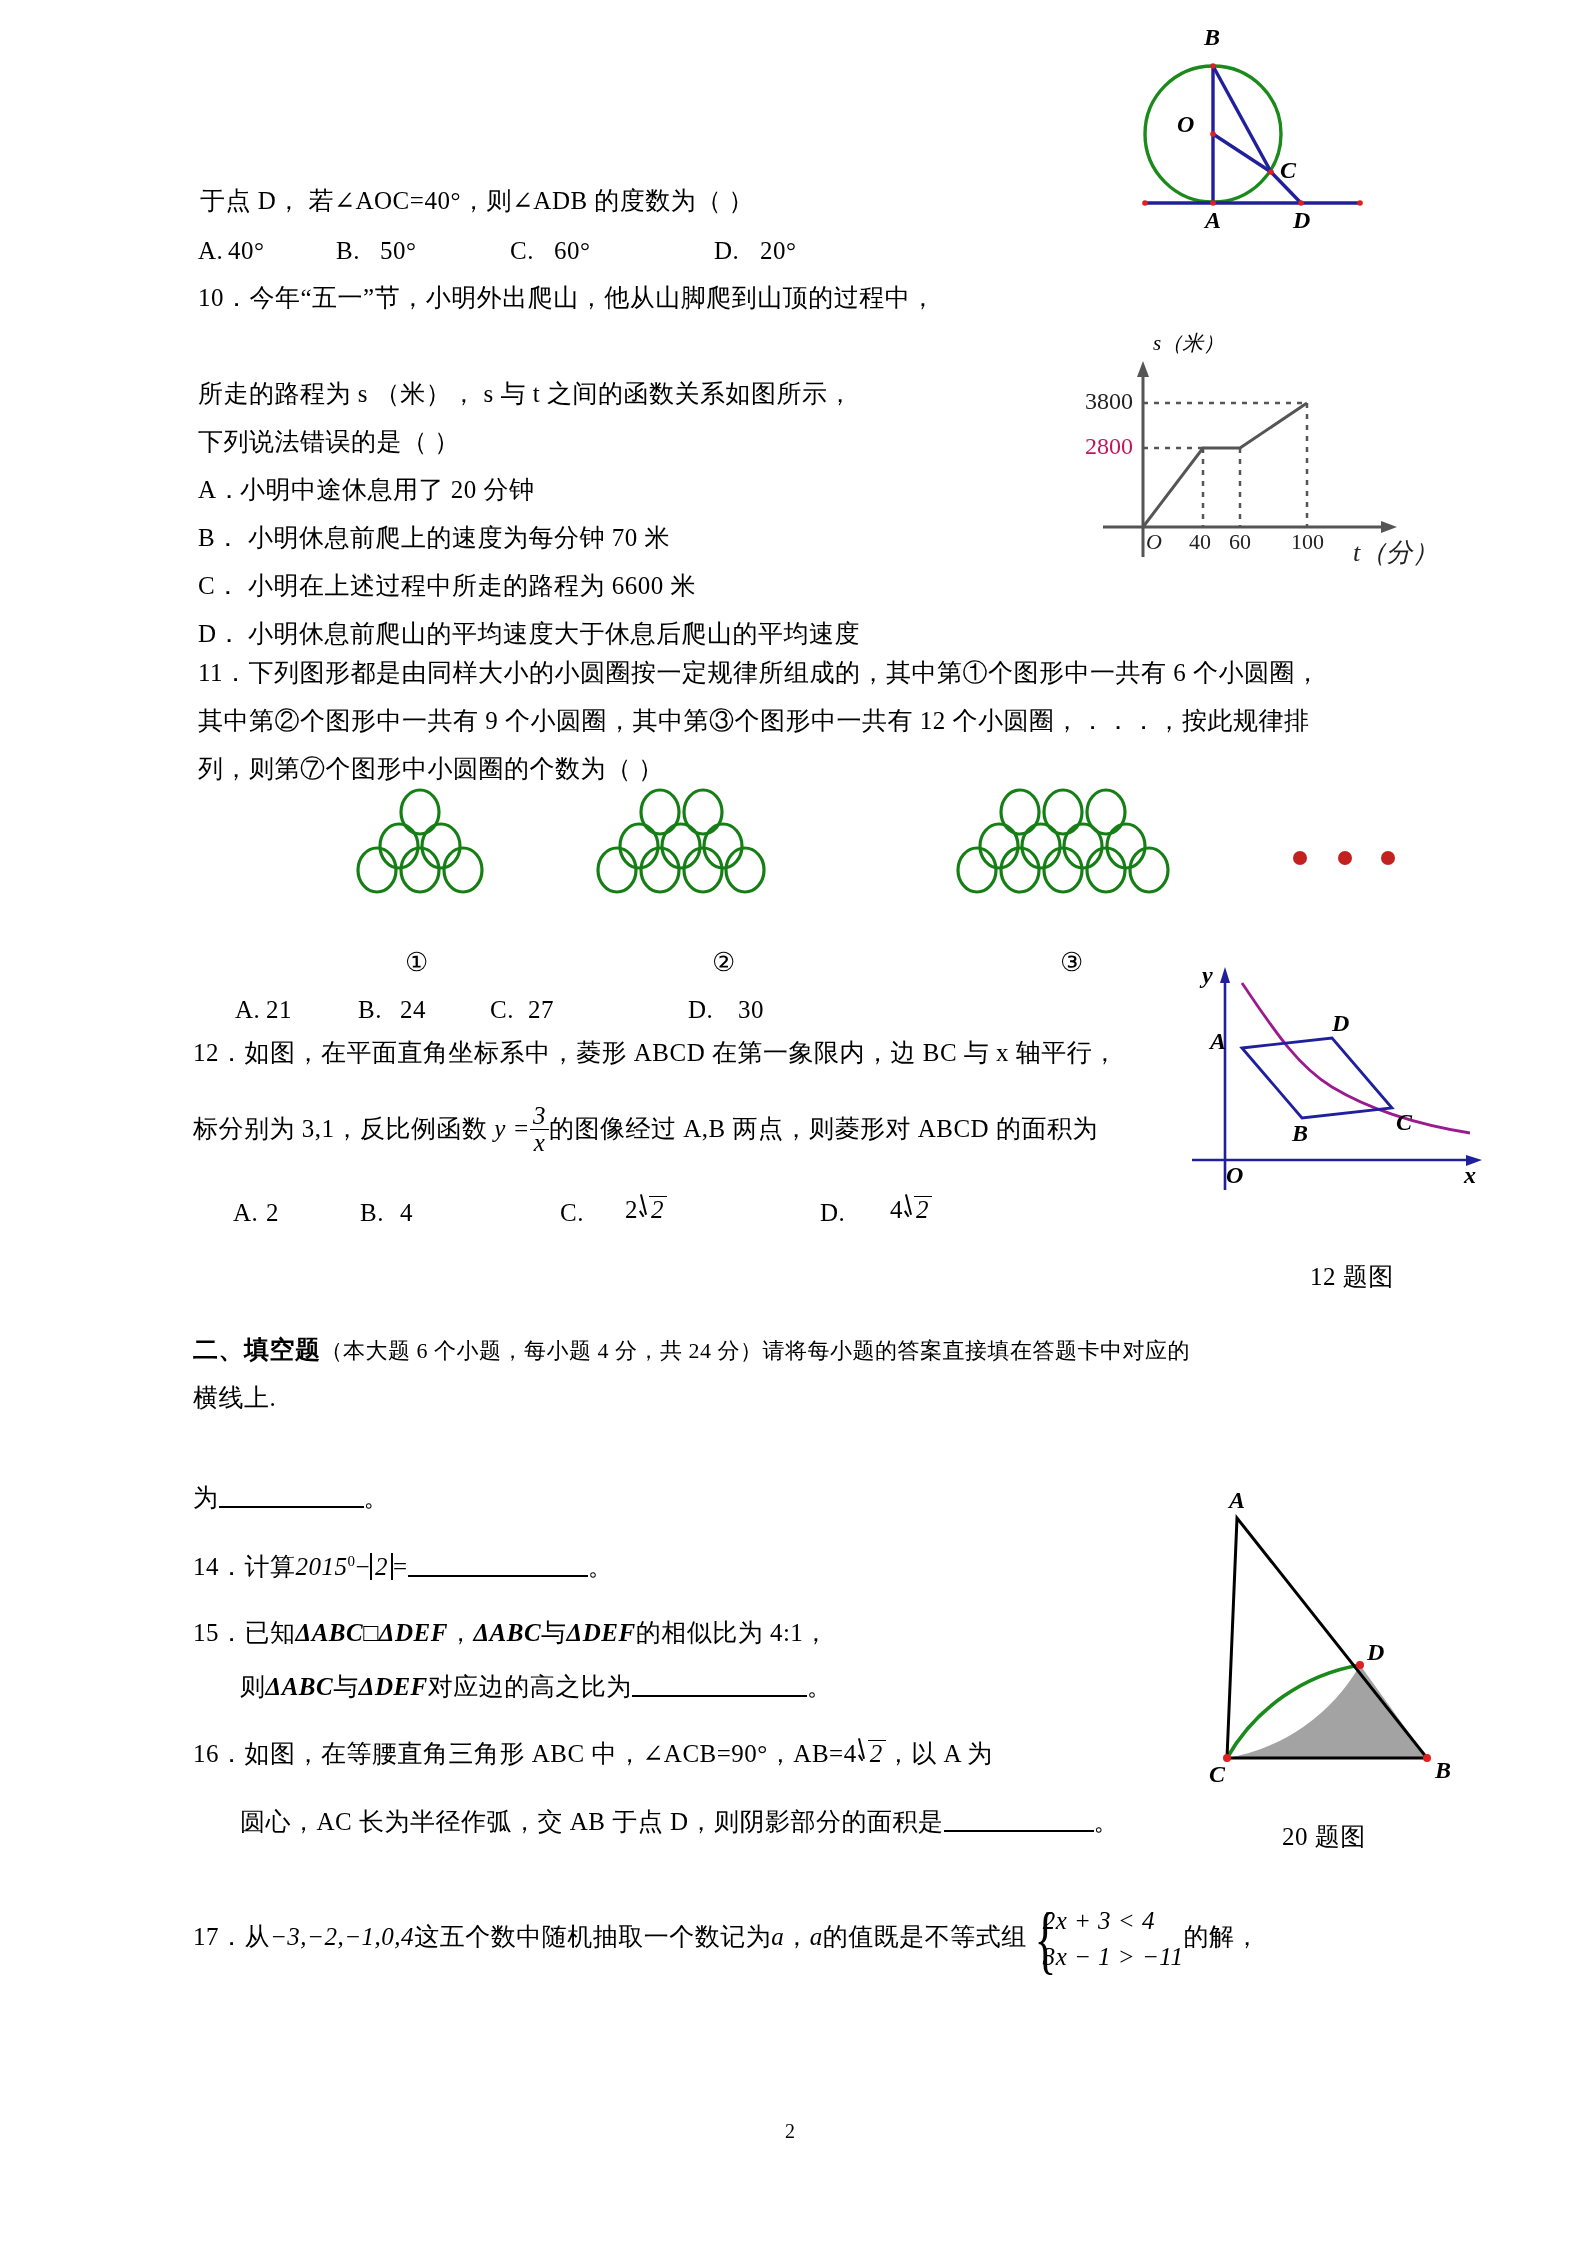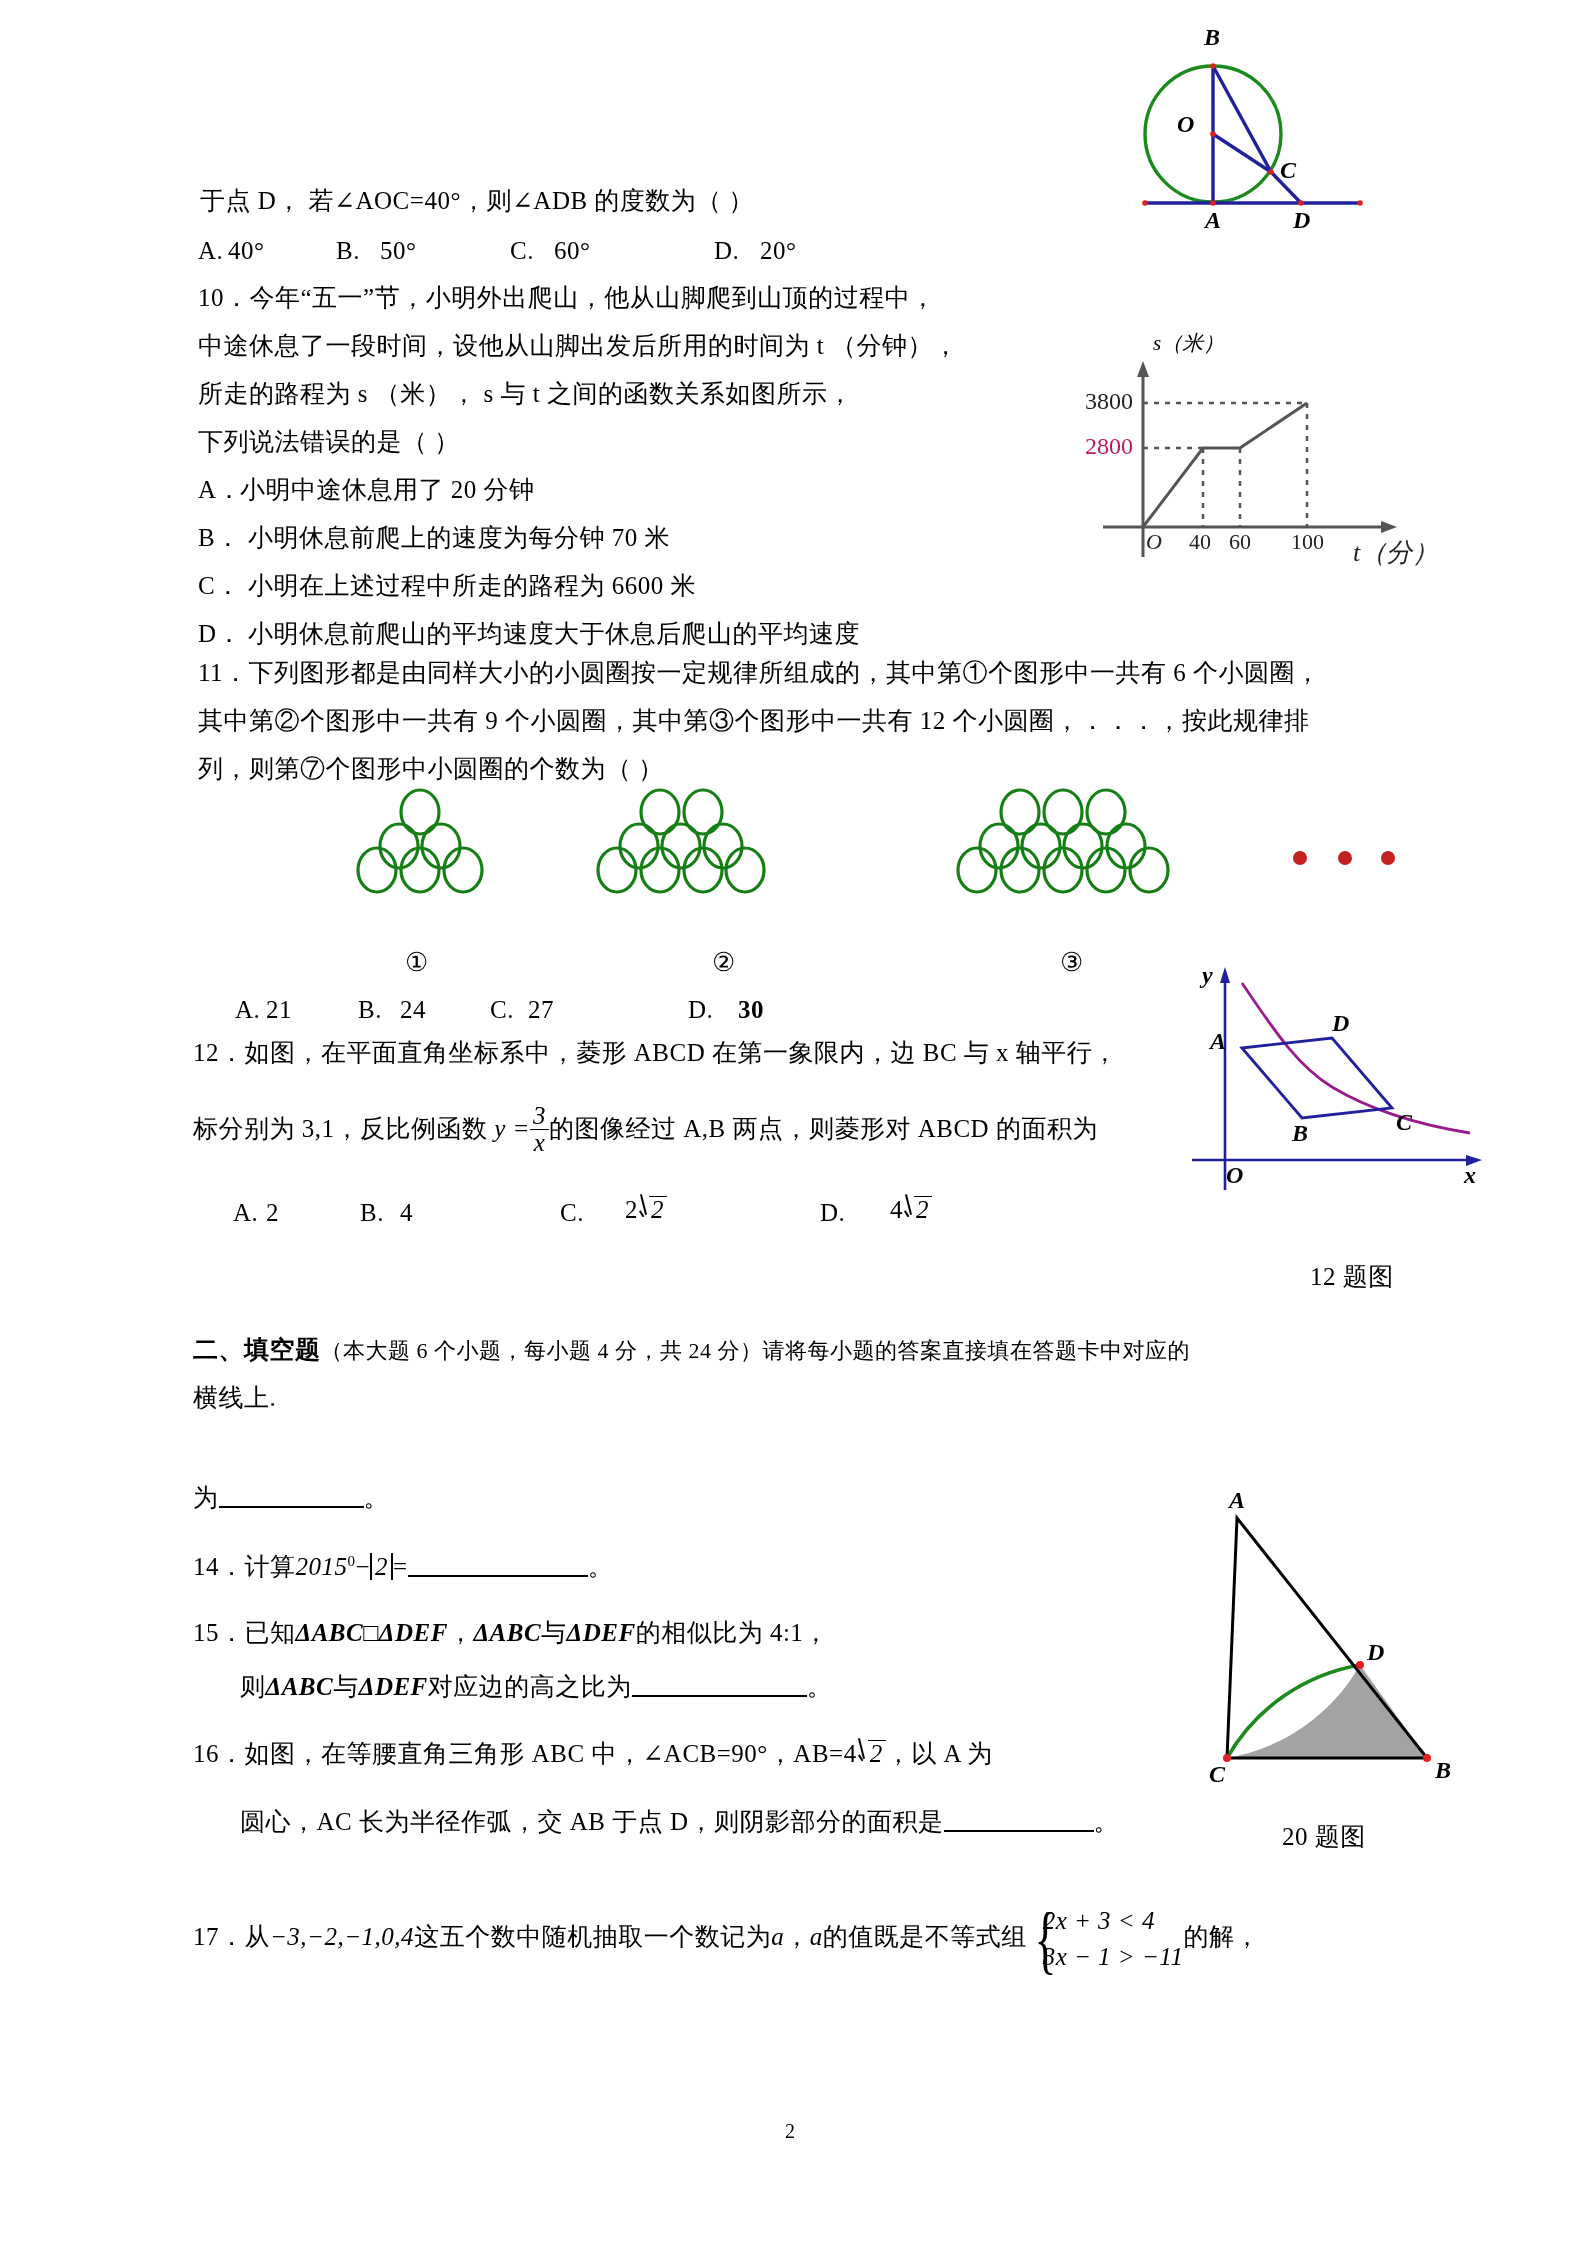--- a/index.html
+++ b/index.html
@@ -68,21 +68,20 @@
   <div class="txt cn" style="left:198px;top:238px;">A.</div>
   <div class="txt cn" style="left:228px;top:238px;">40°</div>
   <div class="txt cn" style="left:336px;top:238px;">B.</div>
   <div class="txt cn" style="left:380px;top:238px;">50°</div>
   <div class="txt cn" style="left:510px;top:238px;">C.</div>
   <div class="txt cn" style="left:554px;top:238px;">60°</div>
   <div class="txt cn" style="left:714px;top:238px;">D.</div>
   <div class="txt cn" style="left:760px;top:238px;">20°</div>
 
   <div class="txt cn" style="left:198px;top:285px;">10．今年“五一”节，小明外出爬山，他从山脚爬到山顶的过程中，</div>
-  <div class="txt cn" style="left:198px;top:333px;">中途休息了一段时间，设他从山脚出发后所用的时间为 t （分钟），</div>
   <div class="txt cn" style="left:198px;top:381px;">所走的路程为 s （米）， s 与 t 之间的函数关系如图所示，</div>
   <div class="txt cn" style="left:198px;top:429px;">下列说法错误的是（     ）</div>
 
   <div class="txt cn" style="left:198px;top:477px;">A．</div>
   <div class="txt cn" style="left:240px;top:477px;">小明中途休息用了 20 分钟</div>
   <div class="txt cn" style="left:198px;top:525px;">B．</div>
   <div class="txt cn" style="left:248px;top:525px;">小明休息前爬上的速度为每分钟 70 米</div>
   <div class="txt cn" style="left:198px;top:573px;">C．</div>
   <div class="txt cn" style="left:248px;top:573px;">小明在上述过程中所走的路程为 6600 米</div>
   <div class="txt cn" style="left:198px;top:621px;">D．</div>
@@ -176,21 +175,21 @@
   <div class="txt cn" style="left:712px;top:950px;font-size:26px;">②</div>
   <div class="txt cn" style="left:1060px;top:950px;font-size:26px;">③</div>
 
   <div class="txt cn" style="left:235px;top:997px;">A.</div>
   <div class="txt cn" style="left:266px;top:997px;">21</div>
   <div class="txt cn" style="left:358px;top:997px;">B.</div>
   <div class="txt cn" style="left:400px;top:997px;">24</div>
   <div class="txt cn" style="left:490px;top:997px;">C.</div>
   <div class="txt cn" style="left:528px;top:997px;">27</div>
   <div class="txt cn" style="left:688px;top:997px;">D.</div>
-  <div class="txt cn" style="left:738px;top:997px;font-weight:bold;">30</div>
+  <div class="txt cn" style="left:738px;top:997px;">30</div>
 
   <div class="txt cn" style="left:193px;top:1040px;">12．如图，在平面直角坐标系中，菱形 ABCD 在第一象限内，边 BC 与 x 轴平行，</div>
 
   <div class="txt cn" style="left:193px;top:1105px;">
     <span>标分别为 3,1，反比例函数 </span><span class="ital">y =</span><span class="frac"><span class="num">3</span><span class="den">x</span></span><span>的图像经过 A,B 两点，则菱形对 ABCD 的面积为</span>
   </div>
 
   <div class="txt cn" style="left:233px;top:1200px;">A.</div>
   <div class="txt cn" style="left:266px;top:1200px;">2</div>
   <div class="txt cn" style="left:360px;top:1200px;">B.</div>

